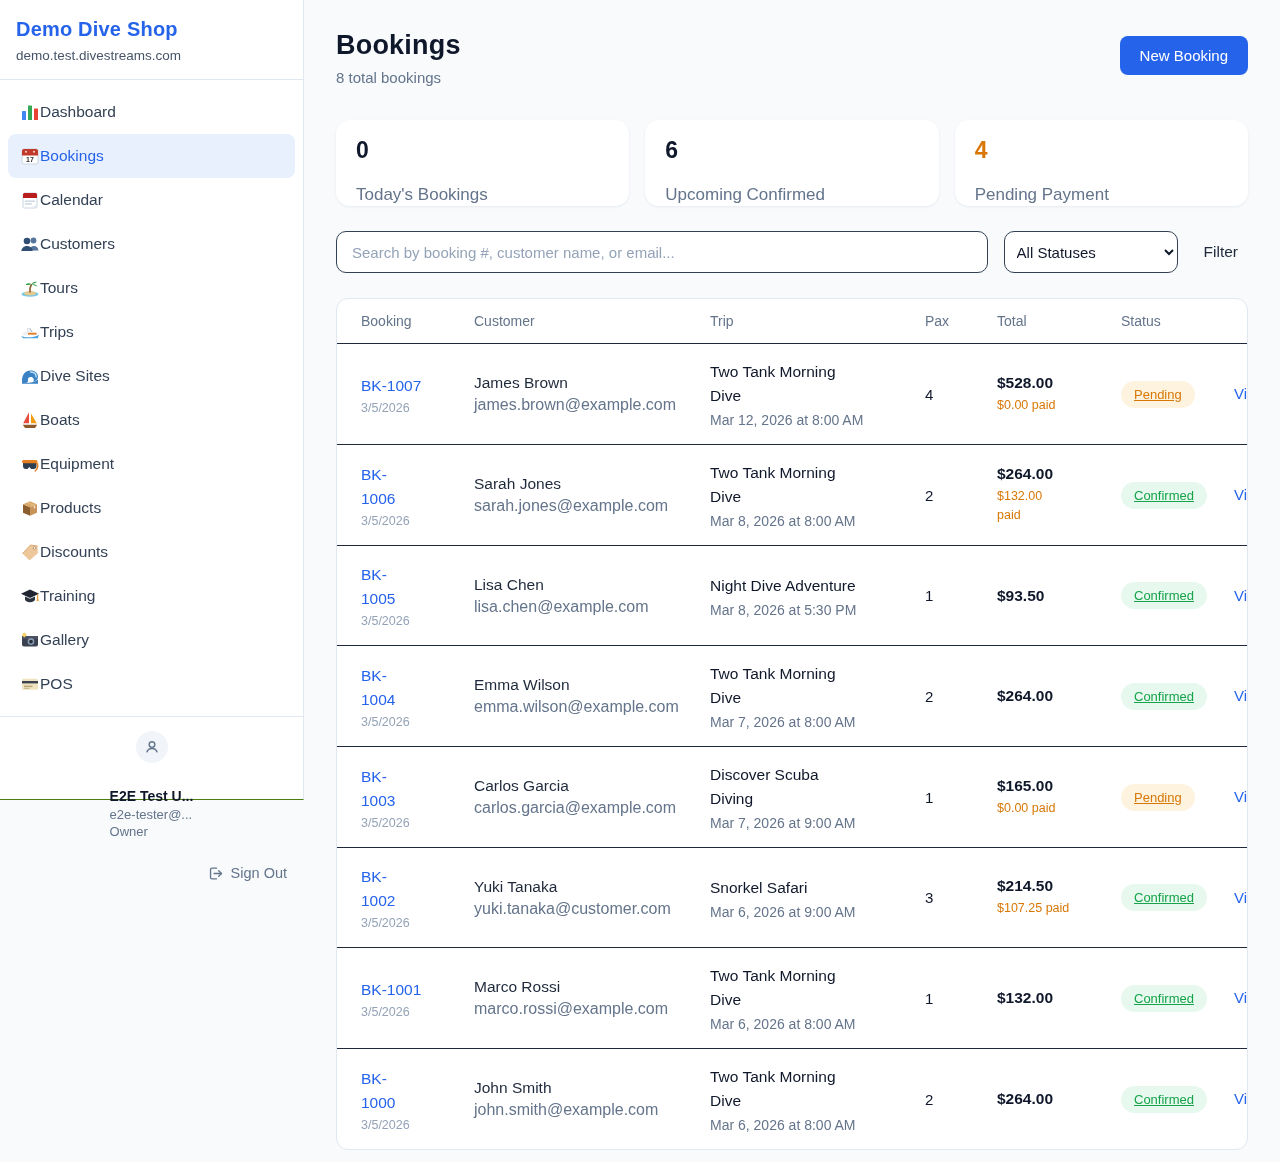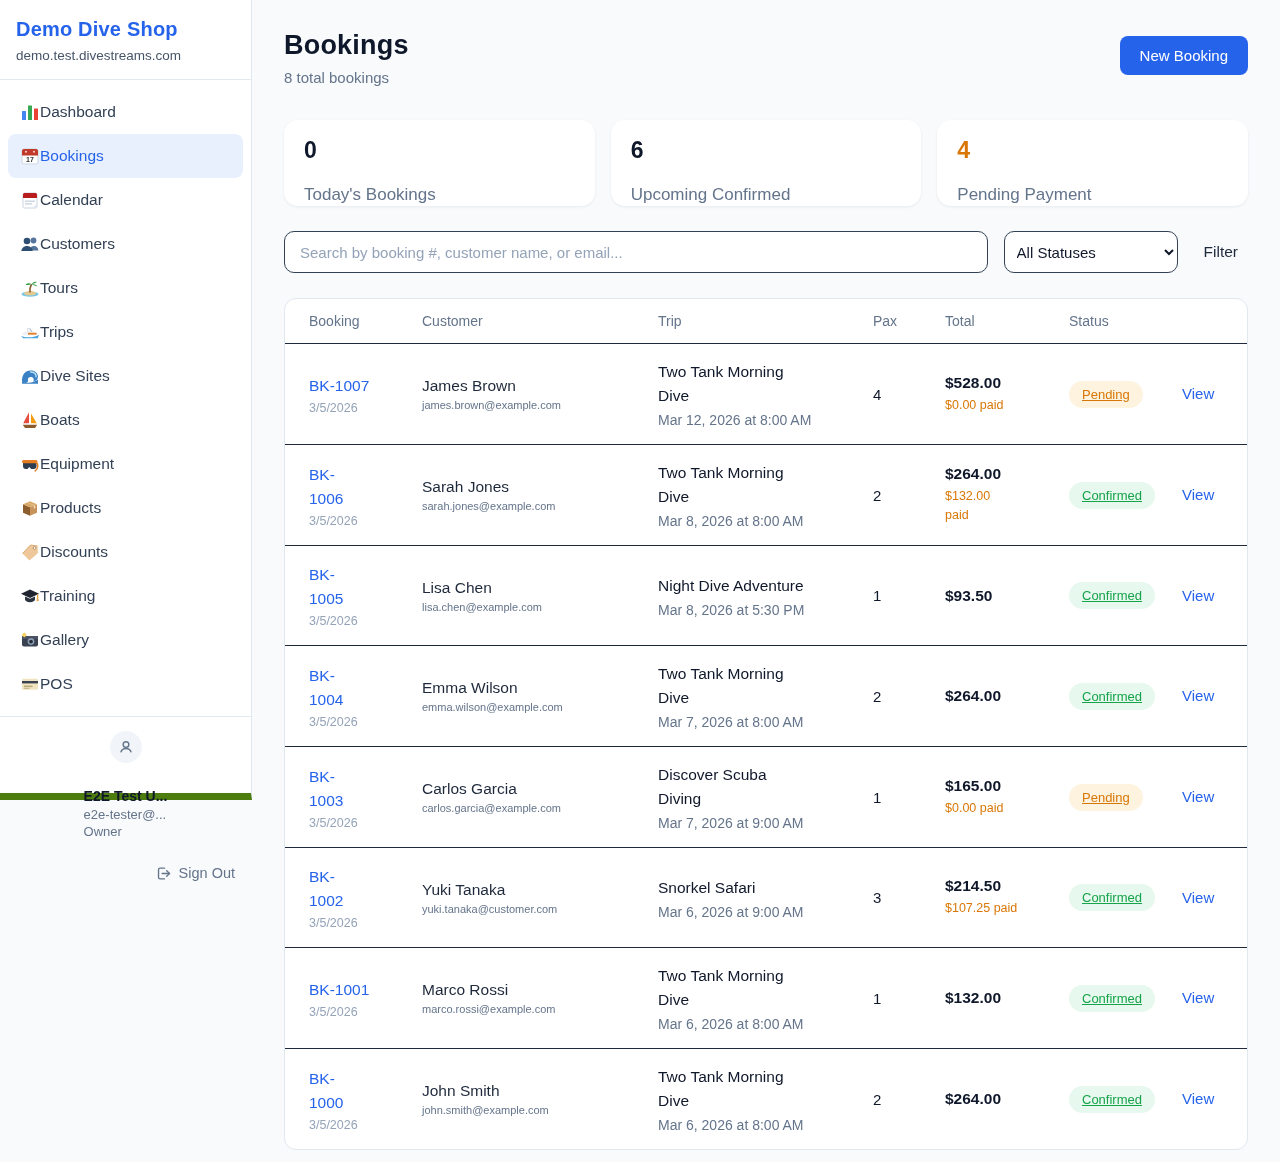--- a/index.html
+++ b/index.html
@@ -5,22 +5,22 @@
   * { margin:0; padding:0; box-sizing:border-box; }
   html,body { width:1280px; height:1162px; }
   body {
     font-family:"Liberation Sans","DejaVu Sans",sans-serif;
     background:#f1f5f9; color:#0f172a; overflow:hidden;
   }
   .app { display:flex; width:1280px; height:1162px; align-items:flex-start; background:#f8fafc; }
 
   
   .sidebar {
-    width:252px; height:800px; background:#ffffff;
-    border-right:1px solid #e2e8f0; border-bottom:7px solid #4d7c0f;
+    width:304px; height:800px; background:#ffffff;
+    border-right:1px solid #e2e8f0; border-bottom:1px solid #4d7c0f;
     display:flex; flex-direction:column; flex:none;
   }
   .logo-block { padding:18px 16px 16px; border-bottom:1px solid #e2e8f0; }
   .shop-name { color:#2563eb; font-size:20px; font-weight:700; letter-spacing:.2px; }
   .shop-domain { color:#475569; font-size:13.5px; margin-top:7px; }
   .nav { padding:10px 8px; display:flex; flex-direction:column; }
   .nav-item {
     display:flex; align-items:center; height:44px;
     padding:0 12px; border-radius:8px; cursor:pointer;
     color:#334155; font-size:15.5px;
@@ -82,21 +82,21 @@
   .tgrid { display:grid; grid-template-columns:113px 236px 215px 72px 124px 113px 1fr;
     padding:0 24px; align-items:center; }
   .thead { height:45px; border-bottom:1px solid #1e293b; }
   .th { font-size:14px; color:#64748b; }
   .trow { min-height:100px; padding-top:16px; padding-bottom:16px; }
   .trow + .trow { border-top:1px solid #1e293b; }
   .prewrap { white-space:pre-line; }
   .bk-link { color:#2563eb; font-size:15.5px; font-weight:500; text-decoration:none; line-height:1.55; display:inline-block; }
   .bk-date { font-size:12.5px; color:#94a3b8; margin-top:3px; }
   .cust-name { font-size:15.5px; color:#1e293b; }
-  .cust-email { font-size:11px; color:#64748b; margin-top:4px; }
+  .cust-email { font-size:16px; color:#64748b; margin-top:4px; }
   .trip-name { font-size:15.5px; font-weight:500; color:#0f172a; line-height:1.55; padding-right:24px; }
   .trip-time { font-size:14px; color:#64748b; margin-top:4px; }
   .pax { font-size:15px; color:#0f172a; }
   .total { font-size:15.5px; font-weight:700; color:#0f172a; }
   .paid { font-size:12.5px; color:#d97706; margin-top:4px; line-height:1.5; max-width:64px; }
   .badge { display:inline-block; font-size:13px; font-weight:500; padding:6px 13px; border-radius:999px;text-decoration:underline; }
   .badge.pending { background:#fdf3df; color:#d97706; }
   .badge.confirmed { background:#e7f8ee; color:#16a34a; }
   .view-link { color:#2563eb; font-size:15px; font-weight:500; text-decoration:none; }
 </style>

